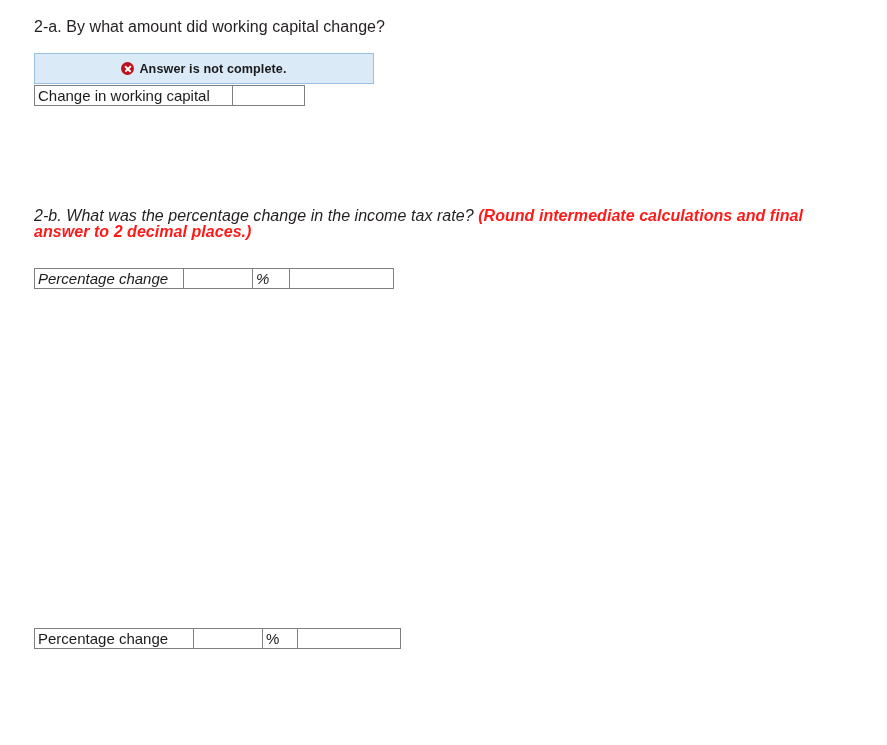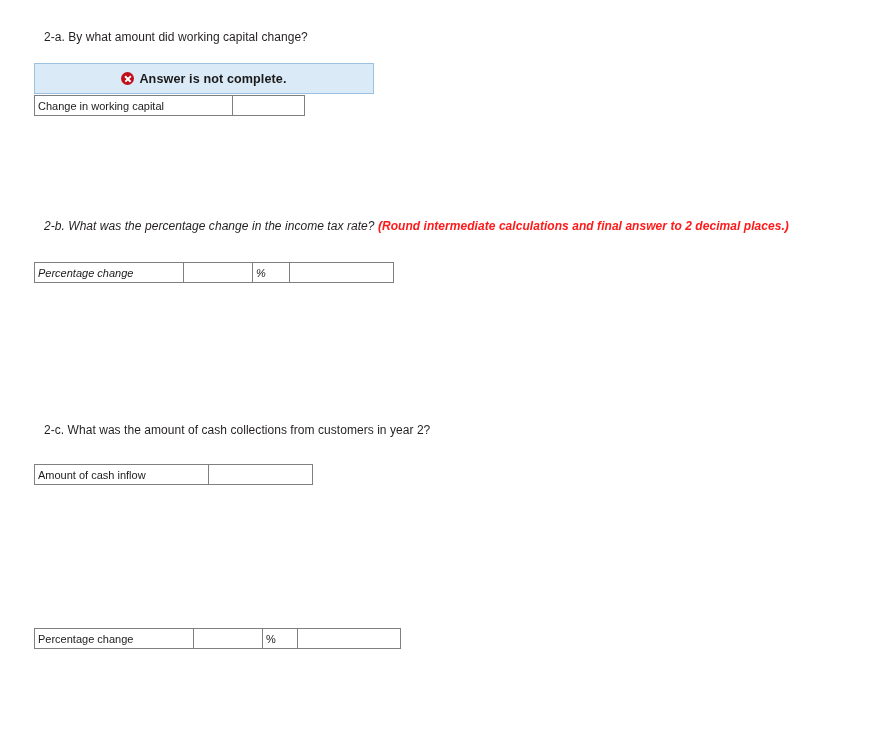--- a/index.html
+++ b/index.html
@@ -26,25 +26,25 @@
     height: 745px;
   }
 
   
   .question-block {
     position: absolute;
     left: 34px;
   }
 
   .q-text {
-    font-size: 12px;
+    font-size: 16px;
     line-height: 16px;
     color: #231f20;
     width: 812px;
-    margin: 10px;
+    margin: 0;
     letter-spacing: 0.05px;
   }
   .q-note {
     color: #ff1a1a;
     font-weight: bold;
   }
 
   
   .alert-banner {
     box-sizing: border-box;
@@ -81,21 +81,21 @@
     background: #ffffff;
     border-radius: 0.5px;
   }
   .alert-icon::before { transform: rotate(45deg); }
   .alert-icon::after  { transform: rotate(-45deg); }
 
   
   table.answer-table {
     border-collapse: collapse;
     table-layout: fixed;
-    font-size: 11px;
+    font-size: 15px;
     color: #1b1b1b;
   }
   table.answer-table td {
     border: 1px solid #7f7f7f;
     height: 19px;
     padding: 0 0 0 3px;
     vertical-align: middle;
     background: #ffffff;
     white-space: nowrap;
     overflow: hidden;
@@ -168,32 +168,20 @@
         <tr>
           <td class="label-cell c1">Percentage change</td>
           <td class="input-cell c2"></td>
           <td class="unit-cell c3">%</td>
           <td class="input-cell c4"></td>
         </tr>
       </tbody>
     </table>
   </div>
 
-  <div class="question-block" id="block-2c">
-    <p class="q-text"><span>2-c. What was the amount of cash collections from customers in year 2?</span><span class="q-note"></span></p>
-
-    <table class="answer-table">
-      <tbody>
-        <tr>
-          <td class="label-cell c1">Amount of cash inflow</td>
-          <td class="input-cell c2"></td>
-        </tr>
-      </tbody>
-    </table>
-  </div>
 
   <div class="question-block" id="block-2d">
 
     <table class="answer-table">
       <tbody>
         <tr>
           <td class="label-cell c1">Percentage change</td>
           <td class="input-cell c2"></td>
           <td class="unit-cell c3">%</td>
           <td class="input-cell c4"></td>

